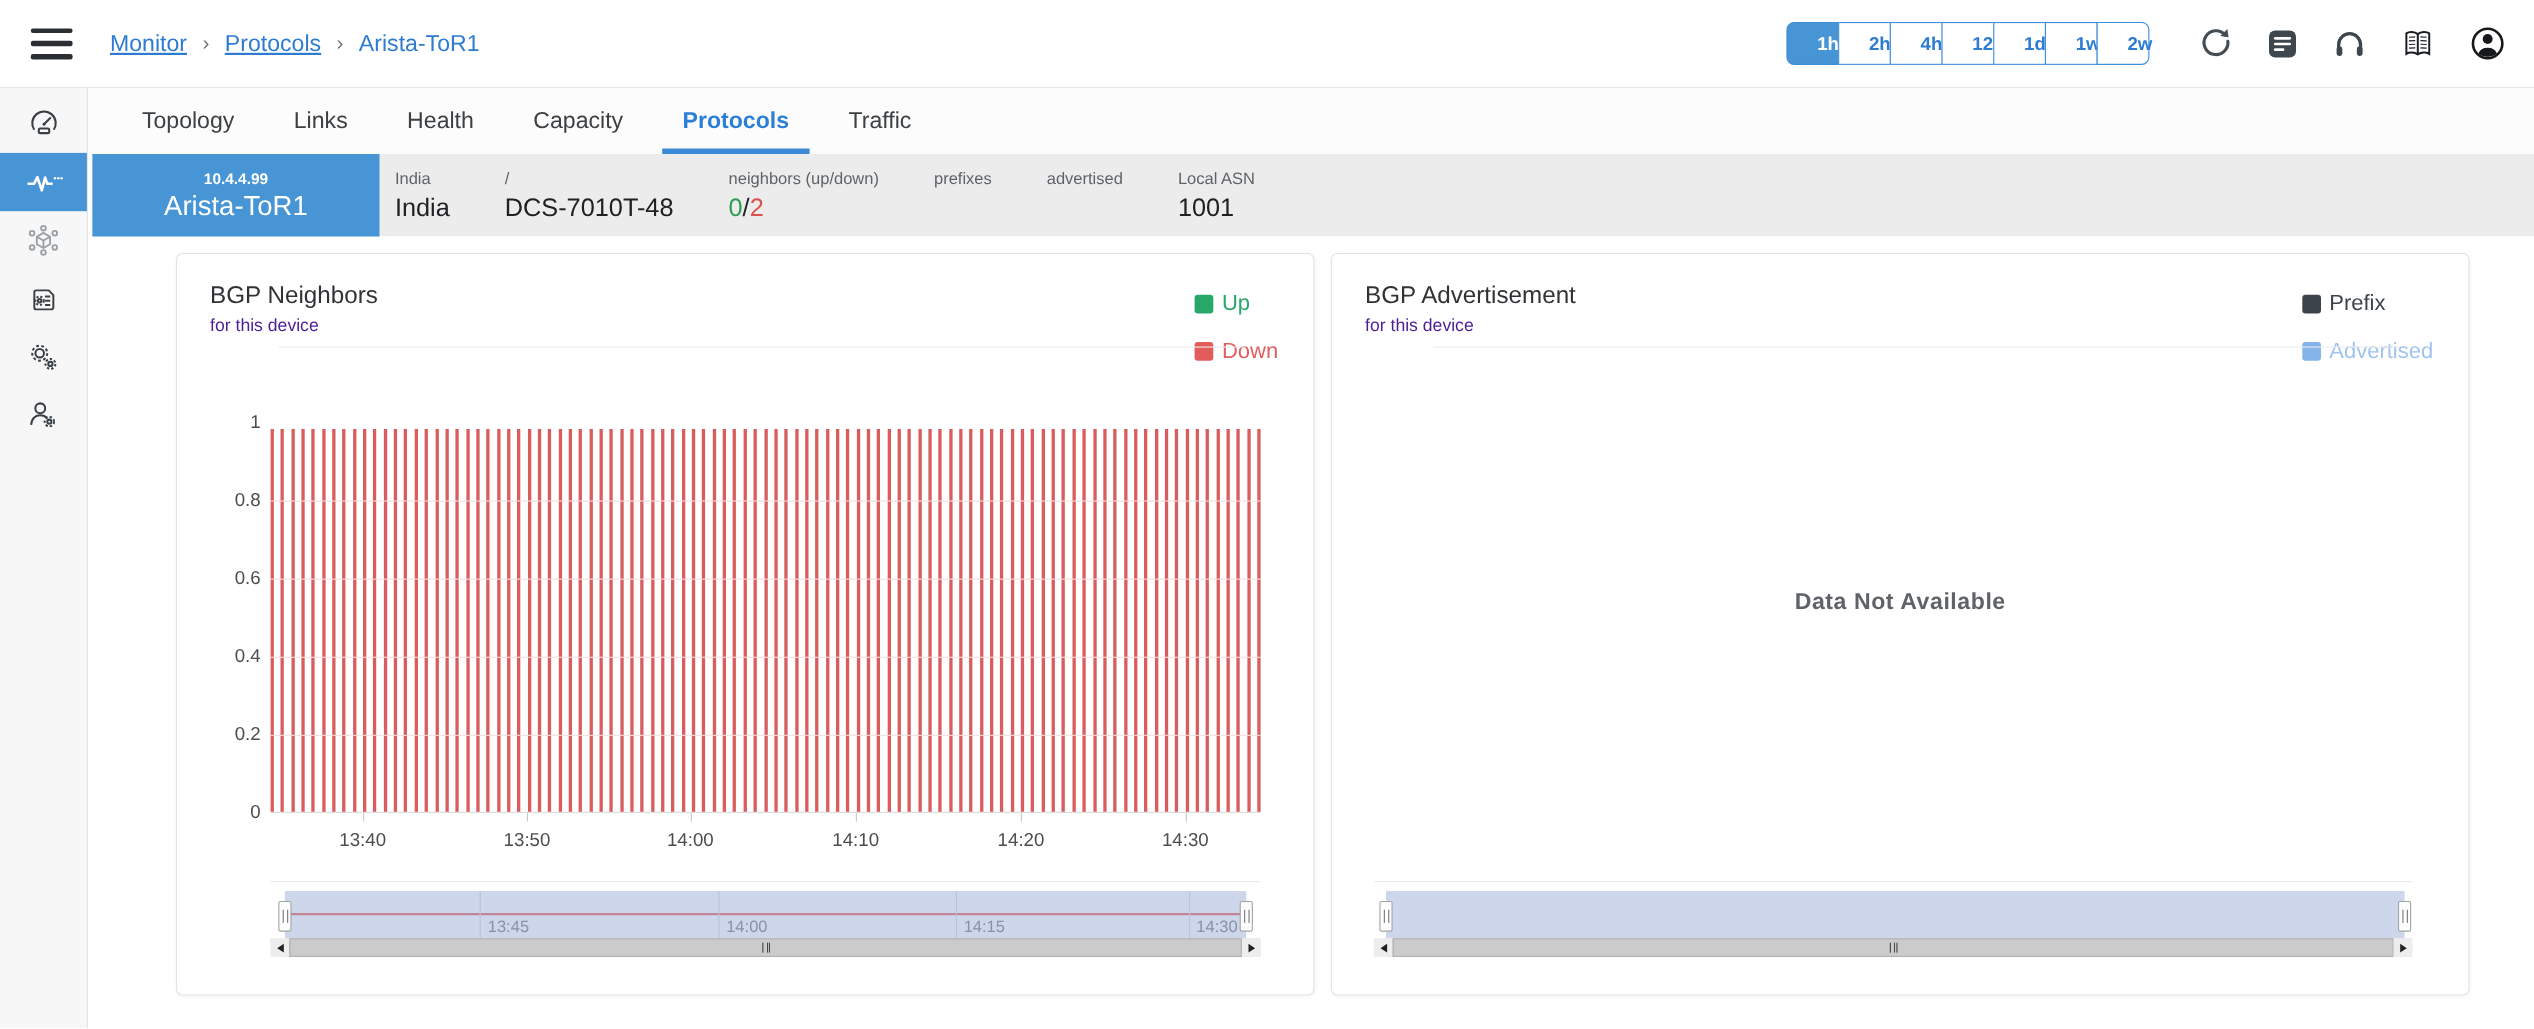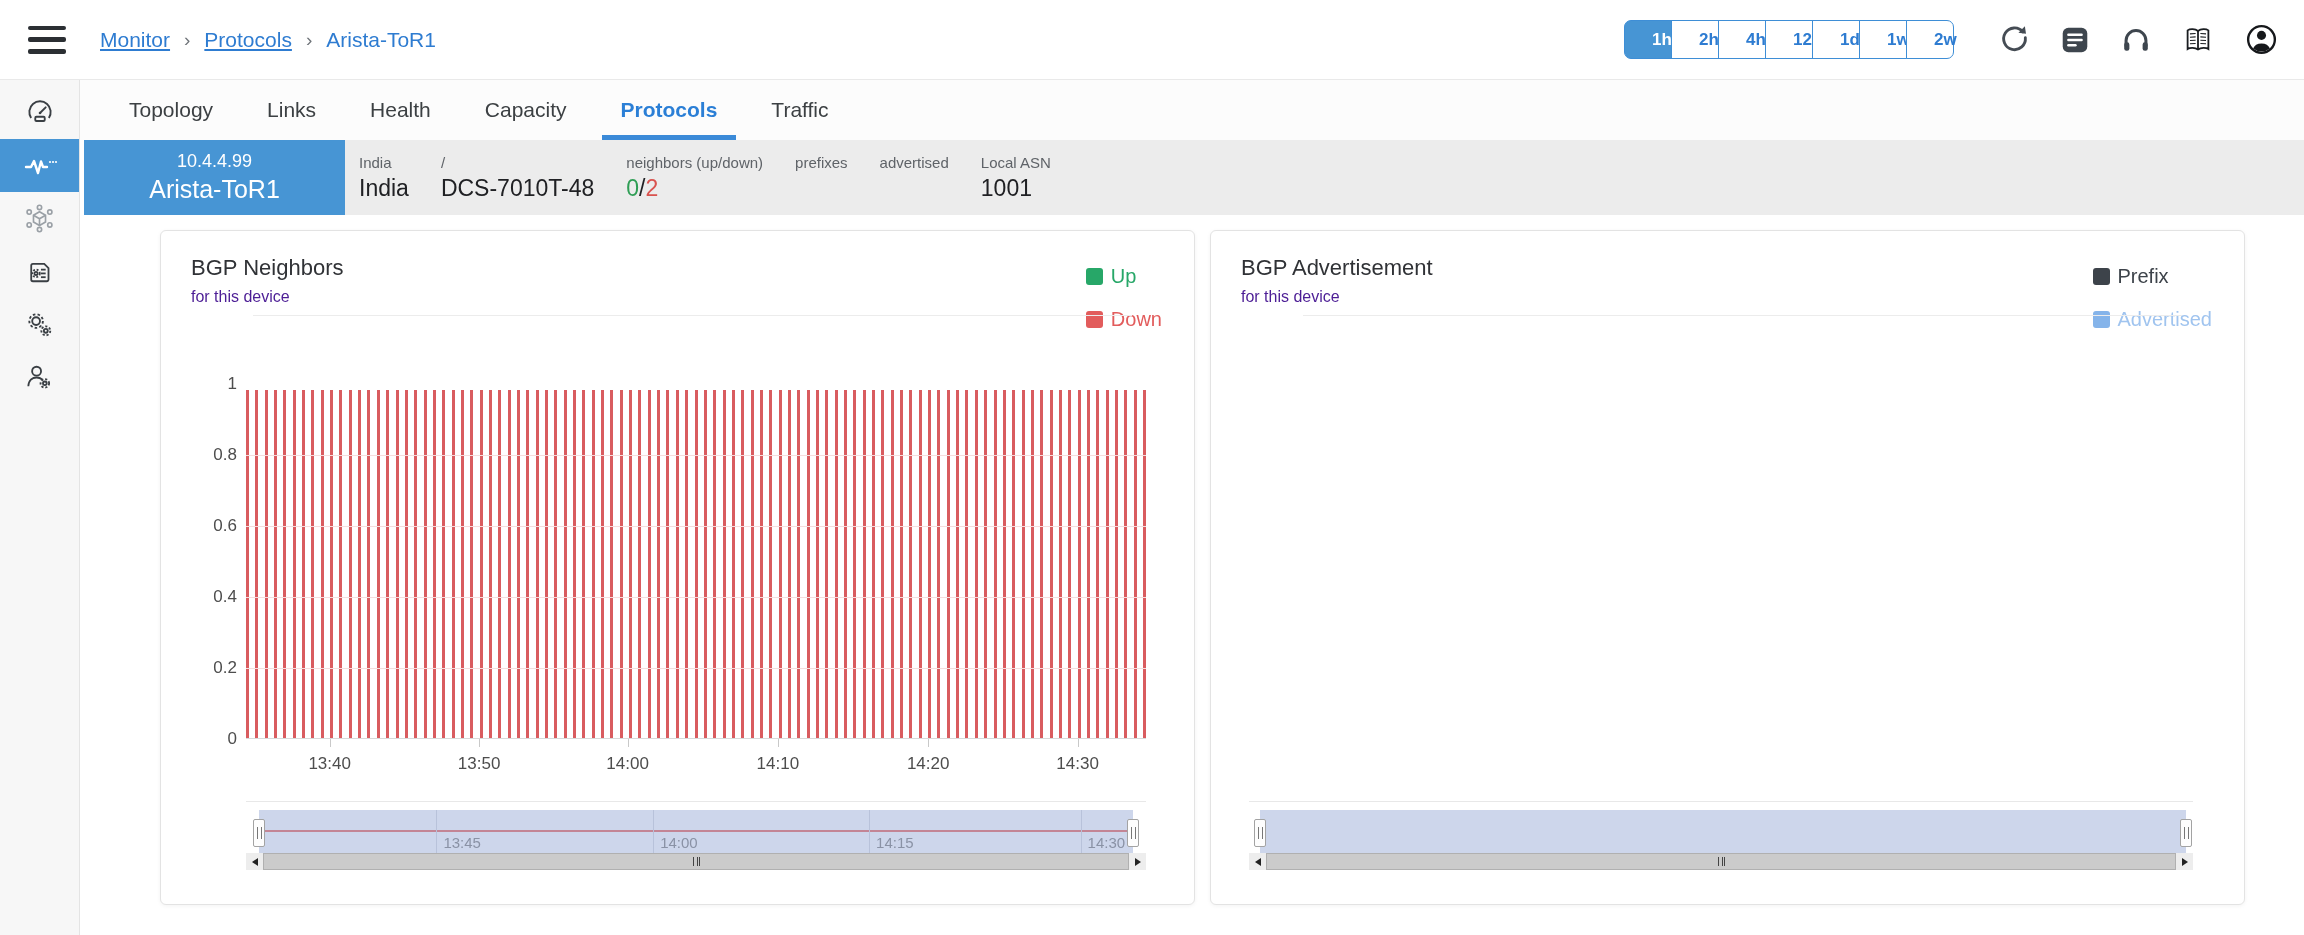--- a/index.html
+++ b/index.html
@@ -36,23 +36,23 @@
   
   .tabs { height:60px; background:#fcfcfc; display:flex; align-items:stretch; padding-left:22px; }
   .tab { display:flex; align-items:center; padding:0 27px; font-size:21px; color:#3c4043; position:relative; cursor:pointer; }
   .tab.active { color:#2b7fd6; font-weight:bold; }
   .tab.active::after { content:""; position:absolute; left:8px; right:8px; bottom:0; height:5px; background:#3b8ad8; }
 
   
   .device-bar { height:75px; margin-left:4px; background:#ececec; display:flex; align-items:stretch; }
   .device-tile { width:261px; background:#4795d4; color:#fff; display:flex; flex-direction:column;
                  align-items:center; justify-content:center; gap:3px; cursor:pointer; flex:none; }
-  .device-ip { font-size:18px; font-weight:normal; }
+  .device-ip { font-size:14px; font-weight:bold; }
   .device-name { font-size:25px; }
-  .device-fields { display:flex; align-items:center; gap:32px; padding-left:14px; }
+  .device-fields { display:flex; align-items:center; gap:50px; padding-left:14px; }
   .df-label { font-size:15px; color:#5f6368; margin-bottom:4px; white-space:nowrap; }
   .df-value { font-size:23px; color:#202124; min-height:27px; white-space:nowrap; }
   .nb-up { color:#2f9e55; } .nb-sep { color:#202124; } .nb-down { color:#d9534f; }
 
   
   .content { display:flex; gap:15px; padding:15px 0 0 80px; background:#fff; }
   .card { position:relative; width:1035px; height:675px; background:#fff; border:1px solid #e3e3e3;
           border-radius:6px; box-shadow:0 1px 4px rgba(0,0,0,.05); }
   .card-title { position:absolute; top:24px; left:30px; font-size:22px; font-weight:500; color:#303236; }
   .card-sub { position:absolute; top:57px; left:30px; font-size:16px; color:#4c1d95; }
@@ -457,20 +457,21 @@
               <span class="legend-swatch" style="background: rgb(61, 67, 74);"></span>
               <span class="legend-label" style="color: rgb(61, 67, 74);">Prefix</span>
             </span>
             <span class="legend-item">
               <span class="legend-swatch" style="background: rgb(133, 180, 234);"></span>
               <span class="legend-label" style="color: rgb(160, 196, 239);">Advertised</span>
             </span>
           </div>
         <div class="card-divider"></div>
 
+        <div class="empty-msg">Data Not Available</div>
 
         <div class="nav-topline" style="left:38px; width:944px;"></div>
         <div class="navband" style="left:49px; width:926px;">
           <div class="handle h-left">
               <i></i>
             </div>
           <div class="handle h-right">
               <i></i>
             </div>
         </div>

